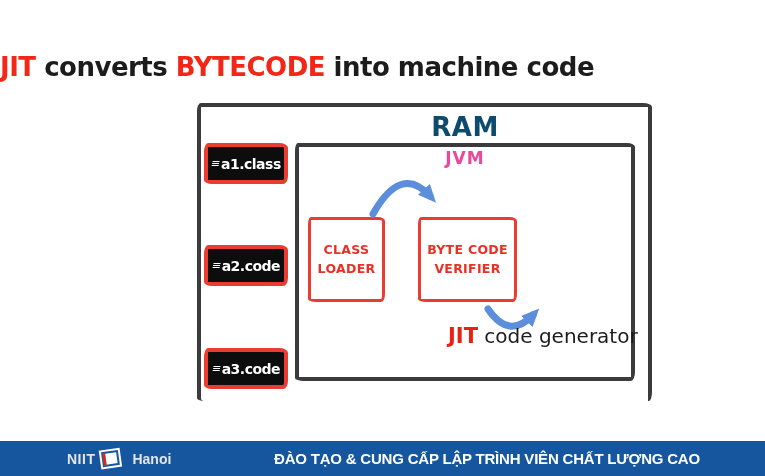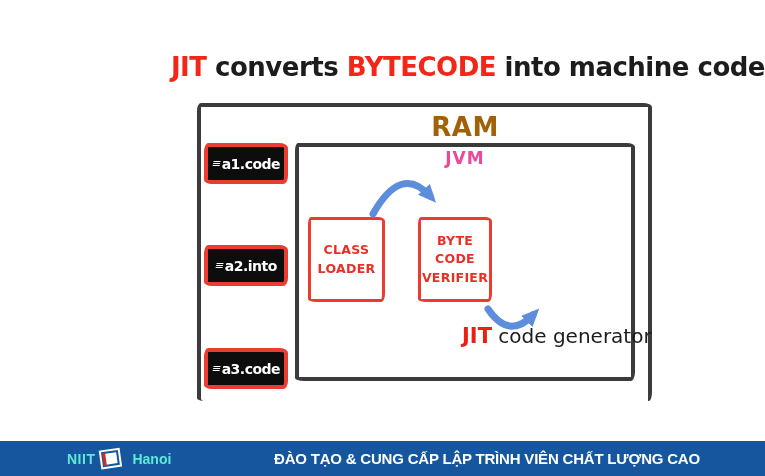--- a/index.html
+++ b/index.html
@@ -9,21 +9,21 @@
     height: 476px;
     background: #ffffff;
     overflow: hidden;
     font-family: "DejaVu Sans", sans-serif;
   }
 
   
   .title {
     position: absolute;
     top: 52px; left: 0; width: 765px;
-    text-align: right;
+    text-align: left;
     font-size: 26px;
     font-weight: bold;
     letter-spacing: -0.5px;
     color: #1c1c1c;
     white-space: pre;
   }
   .title .red { color: #f22718; }
 
   
   .ram-box {
@@ -34,21 +34,21 @@
     border-bottom: none;
     border-radius: 4px 9px 3px 7px / 8px 4px 9px 3px;
     background: transparent;
   }
   .ram-label {
     position: absolute;
     left: 295px; top: 112px; width: 340px;
     text-align: center;
     font-size: 26px;
     font-weight: bold;
-    color: #a16207;
+    color: #0c4a6e;
     letter-spacing: 0.5px;
   }
   .jvm-box {
     position: absolute;
     left: 295px; top: 143px;
     width: 332px; height: 230px;
     border: 4px solid #3b3b3b;
     border-radius: 3px 8px 4px 9px / 8px 4px 9px 3px;
     background: #ffffff;
   }
@@ -101,54 +101,54 @@
     text-align: center;
     color: #ea3025;
     font-size: 12.5px;
     font-weight: bold;
     line-height: 1.45;
     letter-spacing: 0.3px;
     padding: 2px;
     box-sizing: border-box;
   }
   .comp-loader   { left: 308px; width: 77px; }
-  .comp-verifier { left: 418px; width: 74px; }
+  .comp-verifier { left: 418px; width: 99px; }
   .comp-engine   { left: 531px; width: 79px; }
 
   
   .arrows {
     position: absolute;
     left: 0; top: 0;
     width: 765px; height: 476px;
     pointer-events: none;
   }
 
   
   .jit-caption {
     position: absolute;
-    left: 462px; top: 324px;
+    left: 448px; top: 324px;
     font-size: 20px;
     color: #1c1c1c;
     white-space: pre;
   }
   .jit-caption .red { color: #ea2014; font-weight: bold; font-size: 21px; }
 
   
   .footer {
     position: absolute;
     left: 0; top: 441px;
     width: 765px; height: 35px;
     background: #15569e;
   }
   .footer-logo {
     position: absolute;
     left: 67px; top: 0; height: 35px;
     display: flex;
     align-items: center;
-    color: #5eead4;
+    color: #e5e5e5;
     font-family: "Liberation Sans", sans-serif;
   }
   .footer-logo .niit  { font-size: 14px; font-weight: bold; letter-spacing: 0.5px; }
   .footer-logo .hanoi { font-size: 14px; font-weight: bold; margin-left: 5px; }
   .logo-icon { margin: 0 2px; display: block; }
   .slogan {
     position: absolute;
     left: 274px; top: 0;
     height: 35px;
     line-height: 35px;
@@ -169,25 +169,25 @@
   <div class="title"><span class="red">JIT</span><span> converts </span><span class="red">BYTECODE</span><span> into machine code</span></div>
 
   <div class="ram-box"></div>
   <div class="ram-label">RAM</div>
 
   <div class="jvm-box"></div>
   <div class="jvm-label">JVM</div>
 
   <div class="class-file cf1">
       <span class="fold">≡</span>
-      <span>a1.code</span>
+      <span>a1.class</span>
     </div>
   <div class="class-file cf2">
       <span class="fold">≡</span>
-      <span>a2.into</span>
+      <span>a2.code</span>
     </div>
   <div class="class-file cf3">
       <span class="fold">≡</span>
       <span>a3.code</span>
     </div>
 
   <div class="component comp-loader">
       <span>CLASS LOADER</span>
     </div>
   <div class="component comp-verifier">

